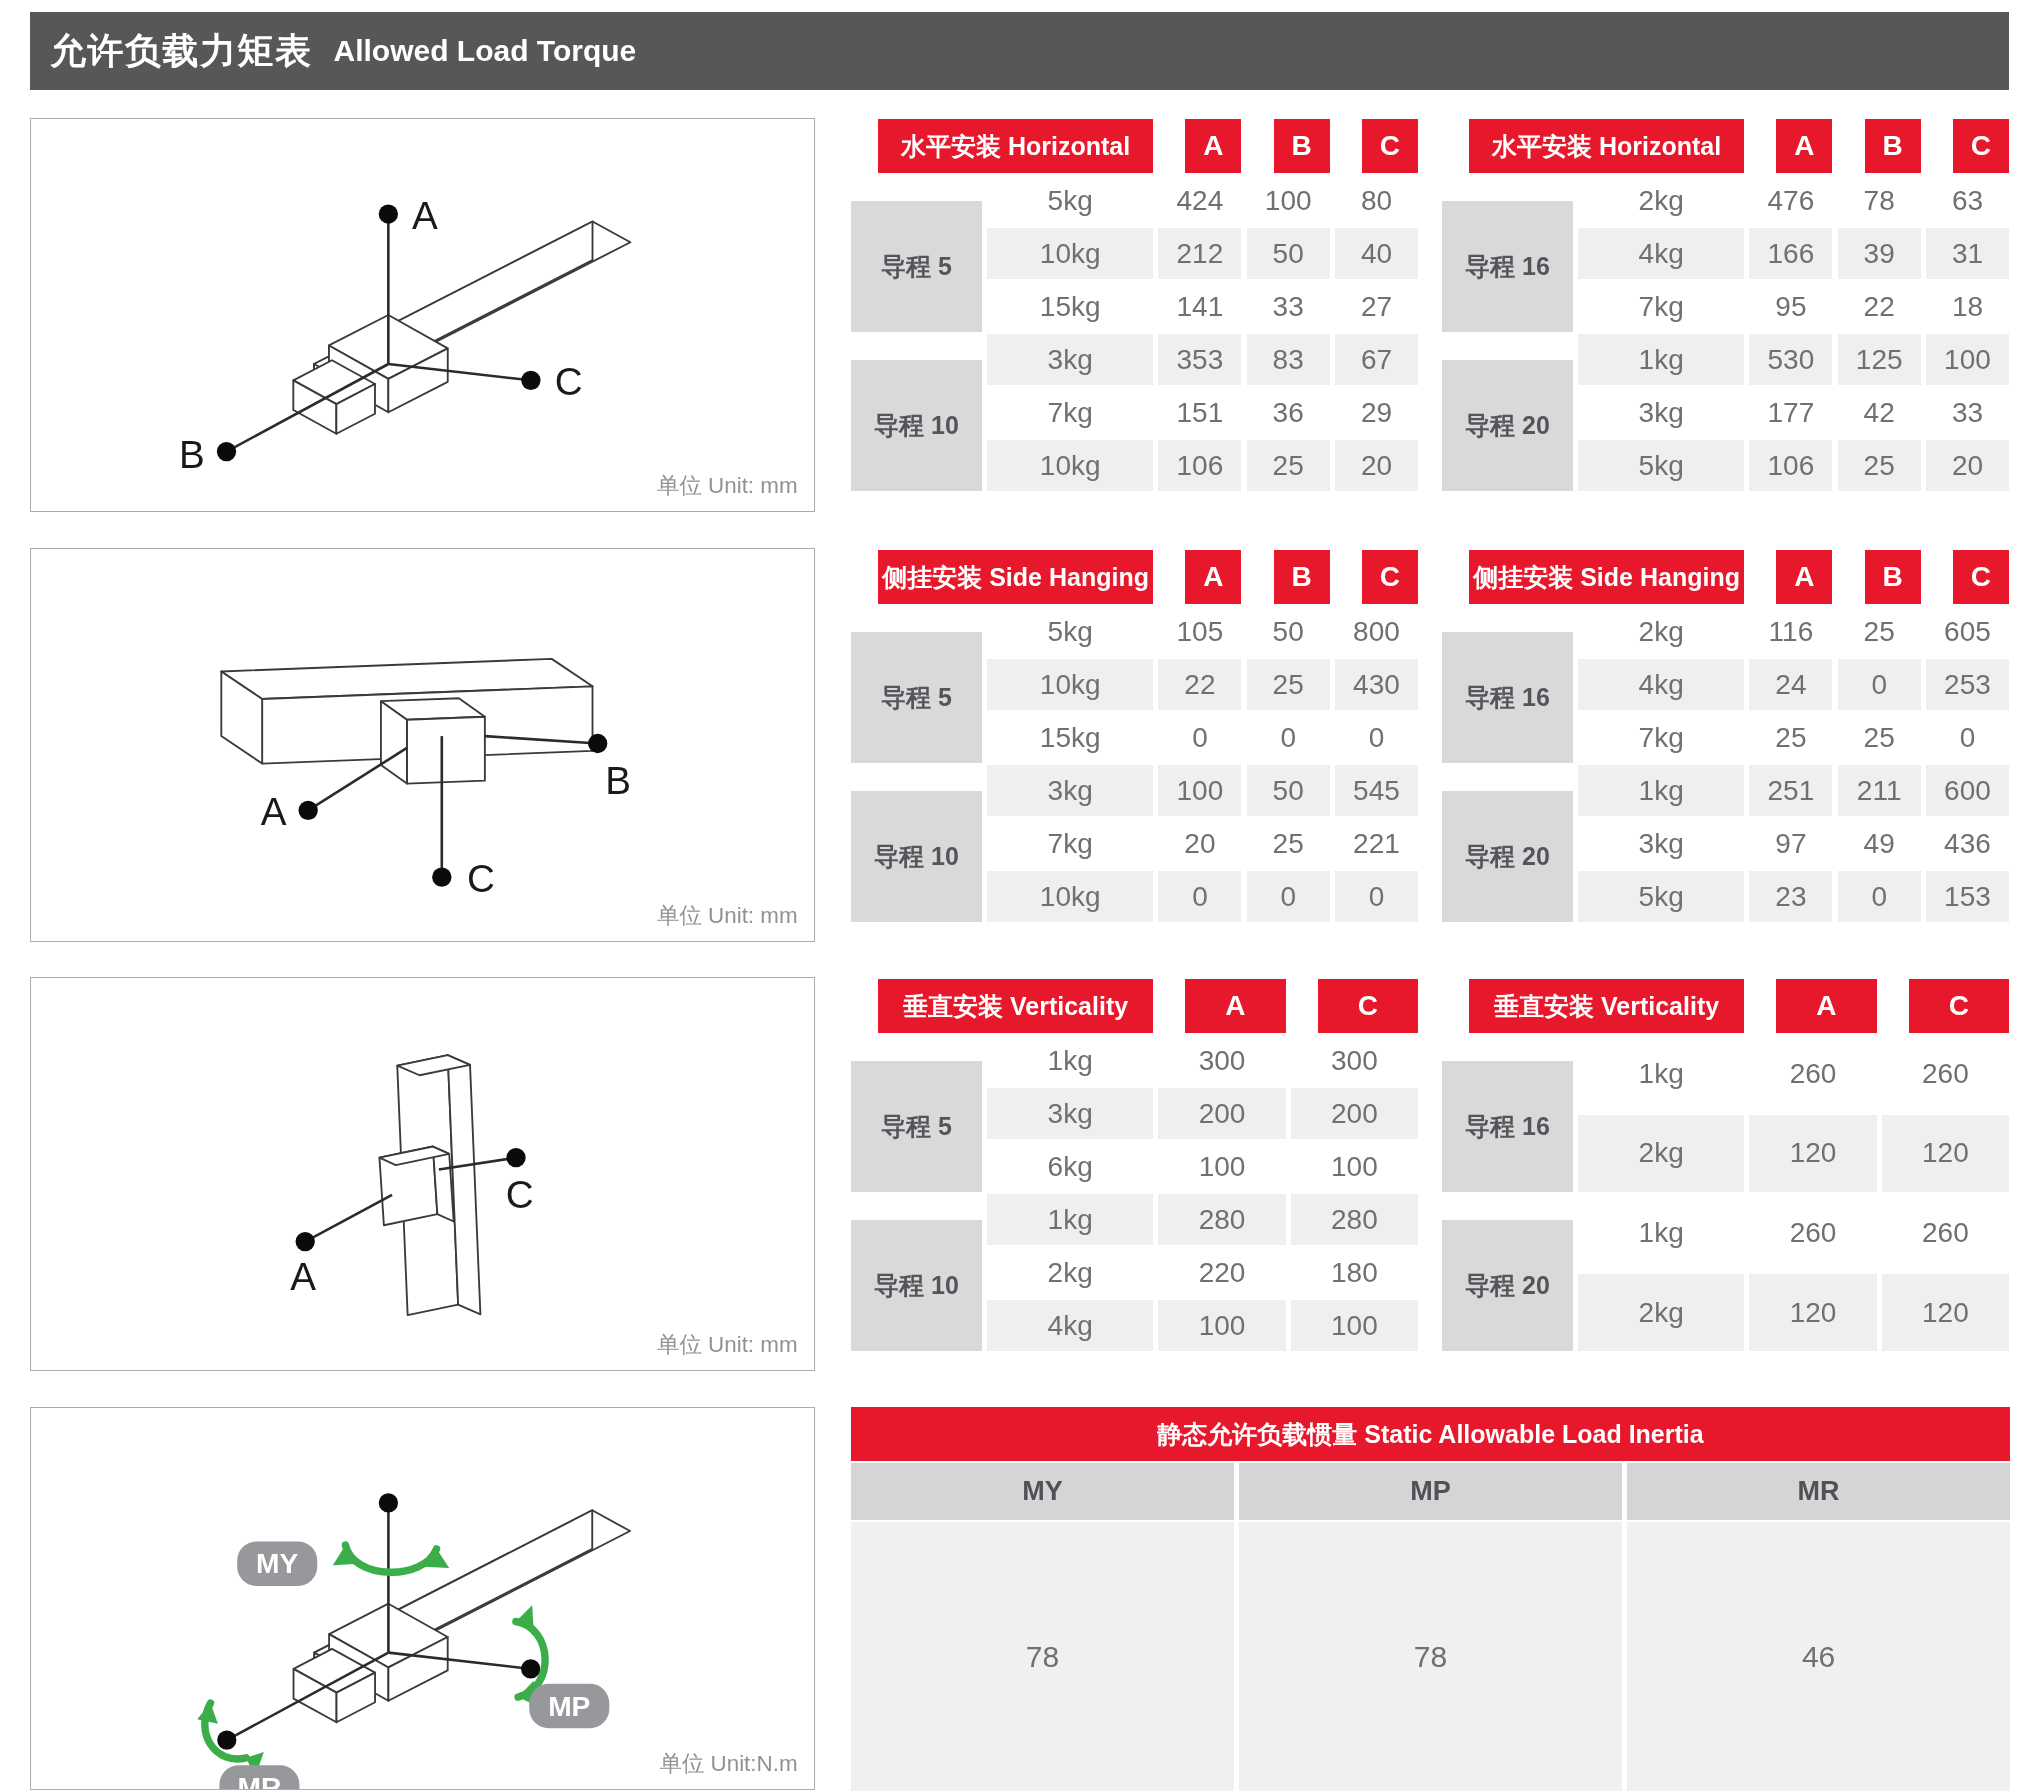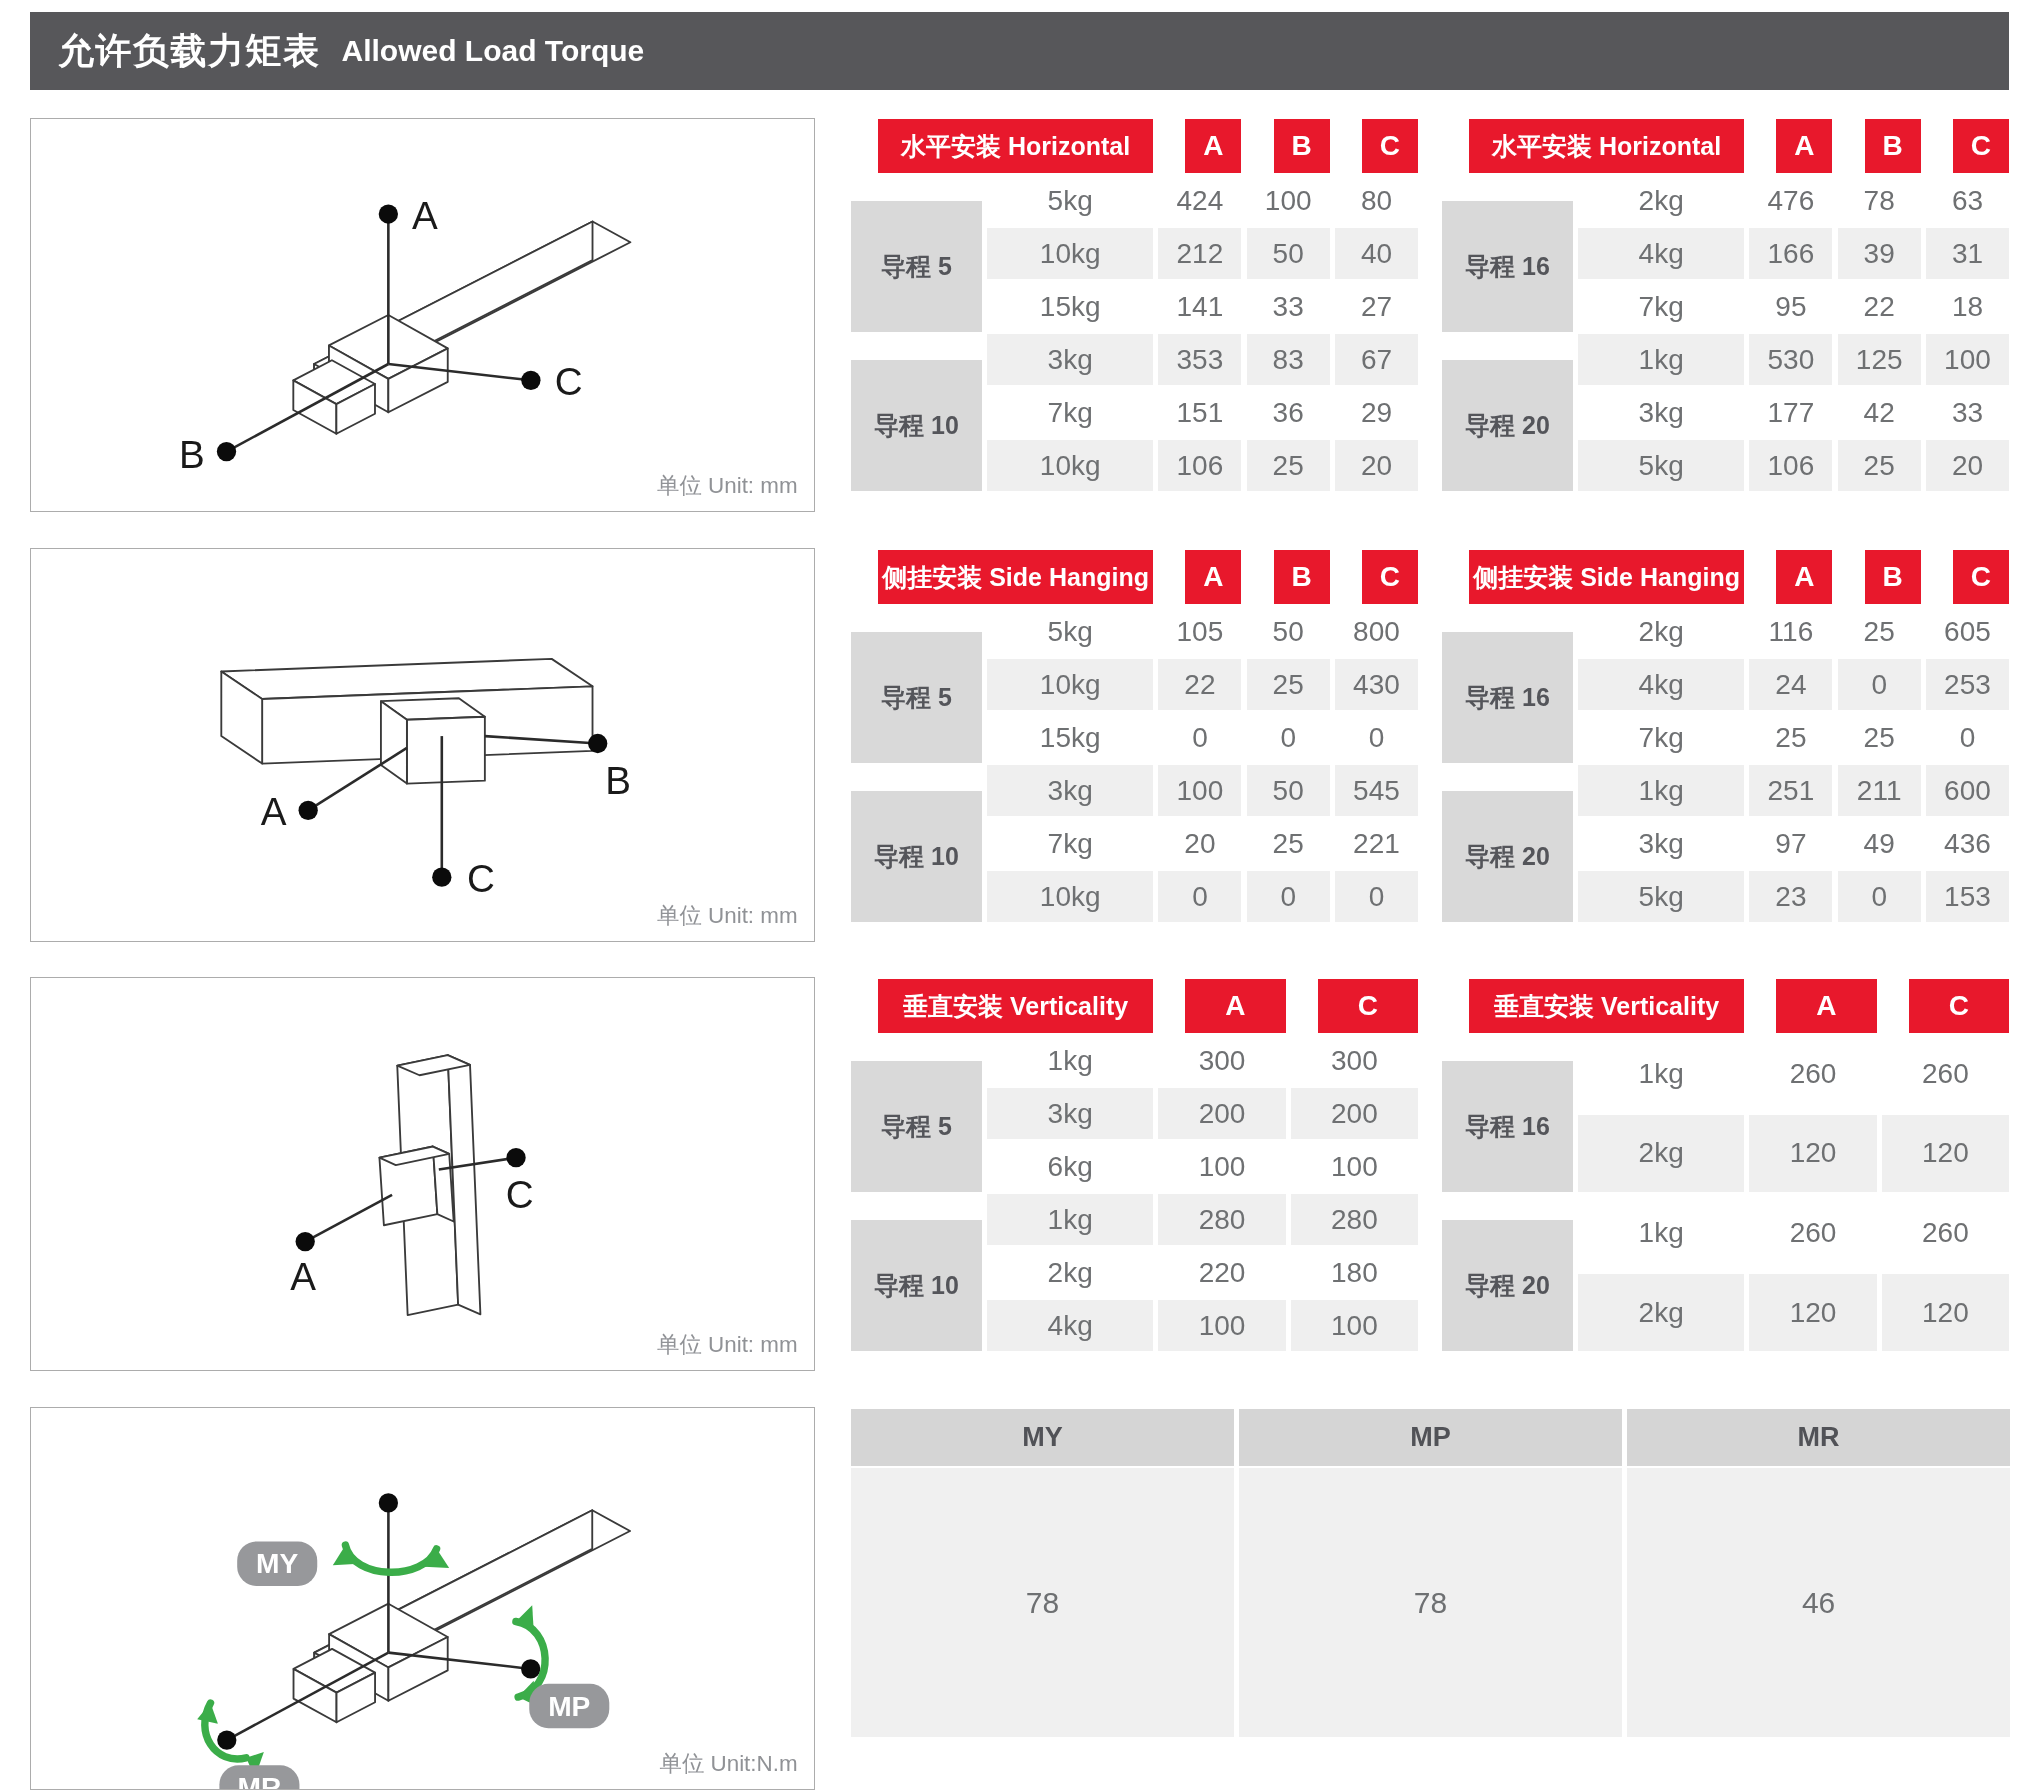--- a/index.html
+++ b/index.html
@@ -1,20 +1,20 @@
 <!DOCTYPE html>
 <html style="font-size:12px"><head>
 <meta charset="utf-8">
 <style>
   html,body{margin:0;padding:0;background:#fff;}
   #stage{position:relative;width:2035px;height:1792px;background:#fff;overflow:hidden;
          font-family:"Liberation Sans","DejaVu Sans",sans-serif;}
   
   .titlebar{position:absolute;left:30px;top:12px;width:1979px;height:78px;background:#57575A;
-            display:flex;align-items:center;padding-left:28px;box-sizing:border-box;}
+            display:flex;align-items:center;padding-left:20px;box-sizing:border-box;}
   .titlebar .zh{color:#fff;font-size:36px;font-weight:bold;letter-spacing:1.5px;}
   .titlebar .en{color:#fff;font-size:30px;font-weight:bold;margin-left:21px;}
   
   .dbox{position:absolute;left:30px;width:785px;border:1.5px solid #ACACAC;background:#fff;box-sizing:border-box;}
   .dbox svg{display:block;width:100%;height:100%;}
   .unit{position:absolute;right:16.4px;bottom:10.4px;font-size:22.4px;color:#909296;}
   .iso{stroke:#3A3A3A;stroke-width:2.5;fill:#fff;stroke-linejoin:round;}
   .axisline{stroke:#2b2b2b;stroke-width:3.5;}
   .axisdot{fill:#0b0b0b;stroke:none;}
   .axistext{fill:#1a1a1a;font-size:52px;font-family:"Liberation Sans","DejaVu Sans",sans-serif;}
@@ -368,20 +368,21 @@
         <div class="cell rowW">1kg</div>
         <div class="cell rowW">260</div>
         <div class="cell rowW">260</div>
         <div class="cell rowG">2kg</div>
         <div class="cell rowG">120</div>
         <div class="cell rowG">120</div>
       </div>
     </div>
 
   <div class="inertia">
+    <div class="ihead">静态允许负载惯量 Static Allowable Load Inertia</div>
     <div class="icols">
       <div>MY</div>
       <div>MP</div>
       <div>MR</div>
     </div>
     <div class="ivals">
       <div>78</div>
       <div>78</div>
       <div>46</div>
     </div>

